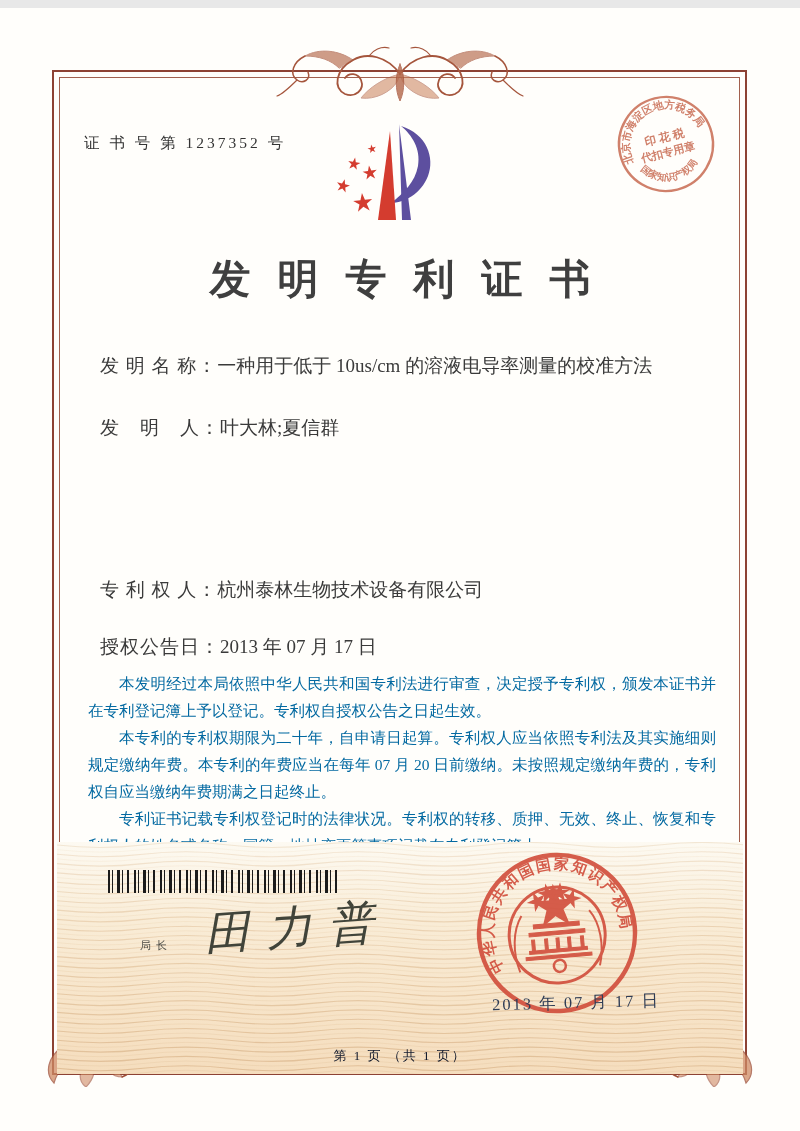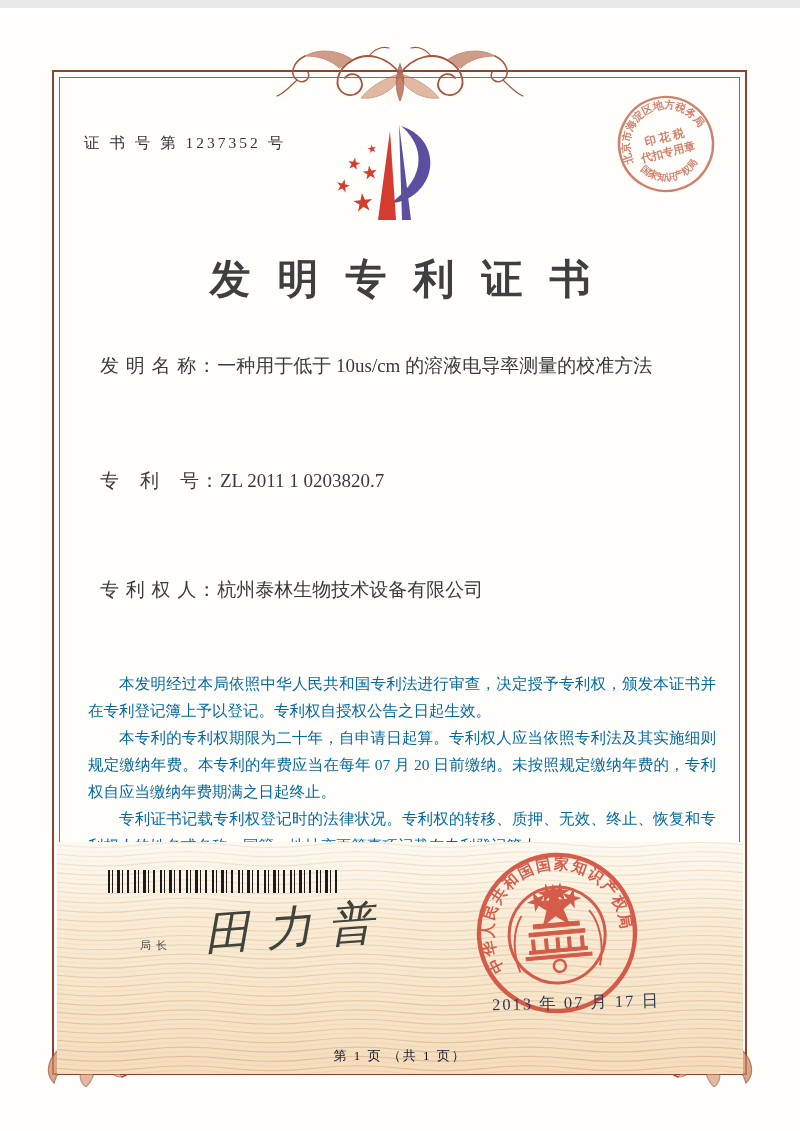--- a/index.html
+++ b/index.html
@@ -163,25 +163,28 @@
     <text class="stamp-text" x="0" y="12" text-anchor="middle" font-size="11">代扣专用章</text>
   </svg>
 
   <div class="doc-title">
     <span>发明专利证书</span>
   </div>
 
   <div class="field-row row-0">
     <span class="f-label">发 明 名 称：</span><span class="f-value">一种用于低于 10us/cm 的溶液电导率测量的校准方法</span>
   </div>
-  <div class="field-row row-2">
-    <span class="f-label">专　利　号：</span><span class="f-value">ZL 2011 1 0203820.7</span>
+  <div class="field-row row-1">
+    <span class="f-label">发　明　人：</span><span class="f-value">叶大林;夏信群</span>
   </div>
   <div class="field-row row-4">
     <span class="f-label">专 利 权 人：</span><span class="f-value">杭州泰林生物技术设备有限公司</span>
+  </div>
+  <div class="field-row row-5">
+    <span class="f-label">授权公告日：</span><span class="f-value">2013 年 07 月 17 日</span>
   </div>
 
   <div class="body-text">
     <p>本发明经过本局依照中华人民共和国专利法进行审查，决定授予专利权，颁发本证书并在专利登记簿上予以登记。专利权自授权公告之日起生效。</p>
     <p>本专利的专利权期限为二十年，自申请日起算。专利权人应当依照专利法及其实施细则规定缴纳年费。本专利的年费应当在每年 07 月 20 日前缴纳。未按照规定缴纳年费的，专利权自应当缴纳年费期满之日起终止。</p>
     <p>专利证书记载专利权登记时的法律状况。专利权的转移、质押、无效、终止、恢复和专利权人的姓名或名称、国籍、地址变更等事项记载在专利登记簿上。</p>
   </div>
 
   <div class="band">
     <svg id="waves-svg" width="686" height="232">

